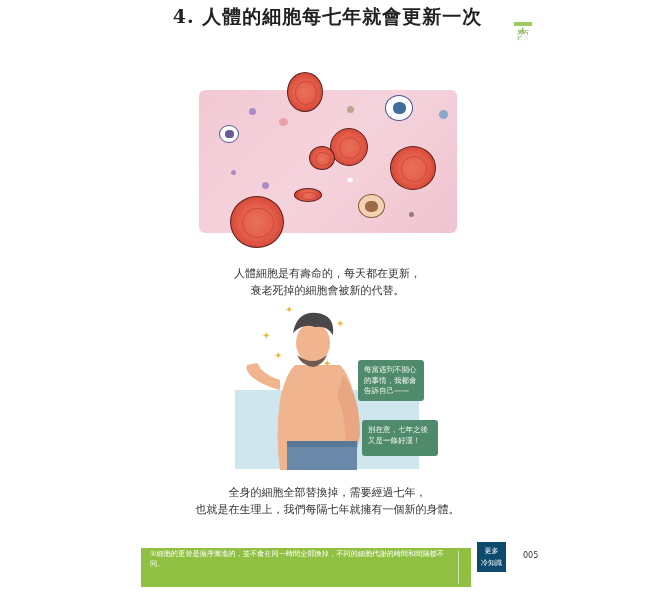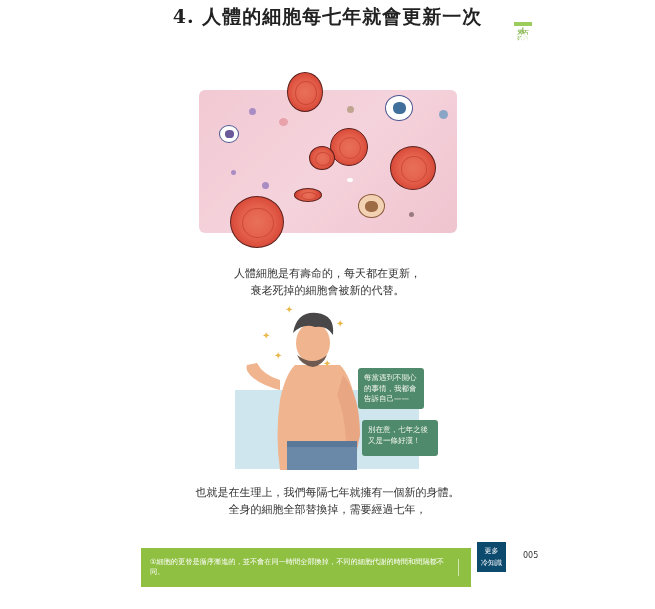--- a/index.html
+++ b/index.html
@@ -36,28 +36,28 @@
 
   .para { position: absolute; left: 0; width: 655px; text-align: center; font-size: 11px; line-height: 17px; color: #333; }
 
   
   .man-bg { position: absolute; left: 235px; top: 390px; width: 184px; height: 79px; background: #cfe6ef; }
   .man { position: absolute; left: 235px; top: 305px; width: 184px; height: 165px; }
   .bubble {
     position: absolute; background: #4f8a6c; color: #f1f5ec; font-size: 7.5px; line-height: 10.5px;
     padding: 5px 6px; border-radius: 3px;
   }
-  .bubble1 { left: 358px; top: 368px; width: 66px; height: 41px; }
+  .bubble1 { left: 358px; top: 360px; width: 66px; height: 41px; }
   .bubble2 { left: 362px; top: 420px; width: 76px; height: 36px; }
   .sparkle { position: absolute; color: #e8b94a; font-size: 10px; }
 
   
   .notes {
     position: absolute; left: 141px; top: 548px; width: 330px; height: 39px;
-    background: #8fc042; display: flex; align-items: stretch; padding: 9px 6px;
+    background: #8fc042; display: flex; align-items: stretch; padding: 1px 6px;
   }
   .note { flex: 1; color: #fff; font-size: 7.2px; line-height: 10px; padding: 0 3px; }
   .divider { width: 1px; background: rgba(255,255,255,0.6); margin: 2px 6px; }
   .badge {
     position: absolute; left: 477px; top: 542px; width: 29px; height: 30px; background: #0c4a6e;
     color: #fff; font-size: 7px; text-align: center; line-height: 12px; padding-top: 3px;
     font-family: "DejaVu Serif", serif;
   }
   .page-num { position: absolute; left: 523px; top: 551px; font-size: 8px; color: #333; }
 </style>
@@ -116,22 +116,22 @@
 <span class="sparkle" style="left:285px;top:304px;">✦</span>
 <span class="sparkle" style="left:336px;top:318px;">✦</span>
 <span class="sparkle" style="left:262px;top:330px;">✦</span>
 <span class="sparkle" style="left:274px;top:350px;">✦</span>
 <span class="sparkle" style="left:323px;top:358px;">✦</span>
 
 <div class="bubble bubble1">每當遇到不開心的事情，我都會告訴自己——</div>
 <div class="bubble bubble2">別在意，七年之後又是一條好漢！</div>
 
 <div class="para" style="top:484px;">
+  <div>全身的細胞全部替換掉，需要經過七年，</div>
   <div>也就是在生理上，我們每隔七年就擁有一個新的身體。</div>
-  <div>全身的細胞全部替換掉，需要經過七年，</div>
 </div>
 
 <div class="notes">
   <div class="note">①細胞的更替是循序漸進的，並不會在同一時間全部換掉，不同的細胞代謝的時間和間隔都不同。</div>
   <div class="divider"></div>
 </div>
 
 <div class="badge">
   <div>更多</div>
   <div>冷知識</div>

